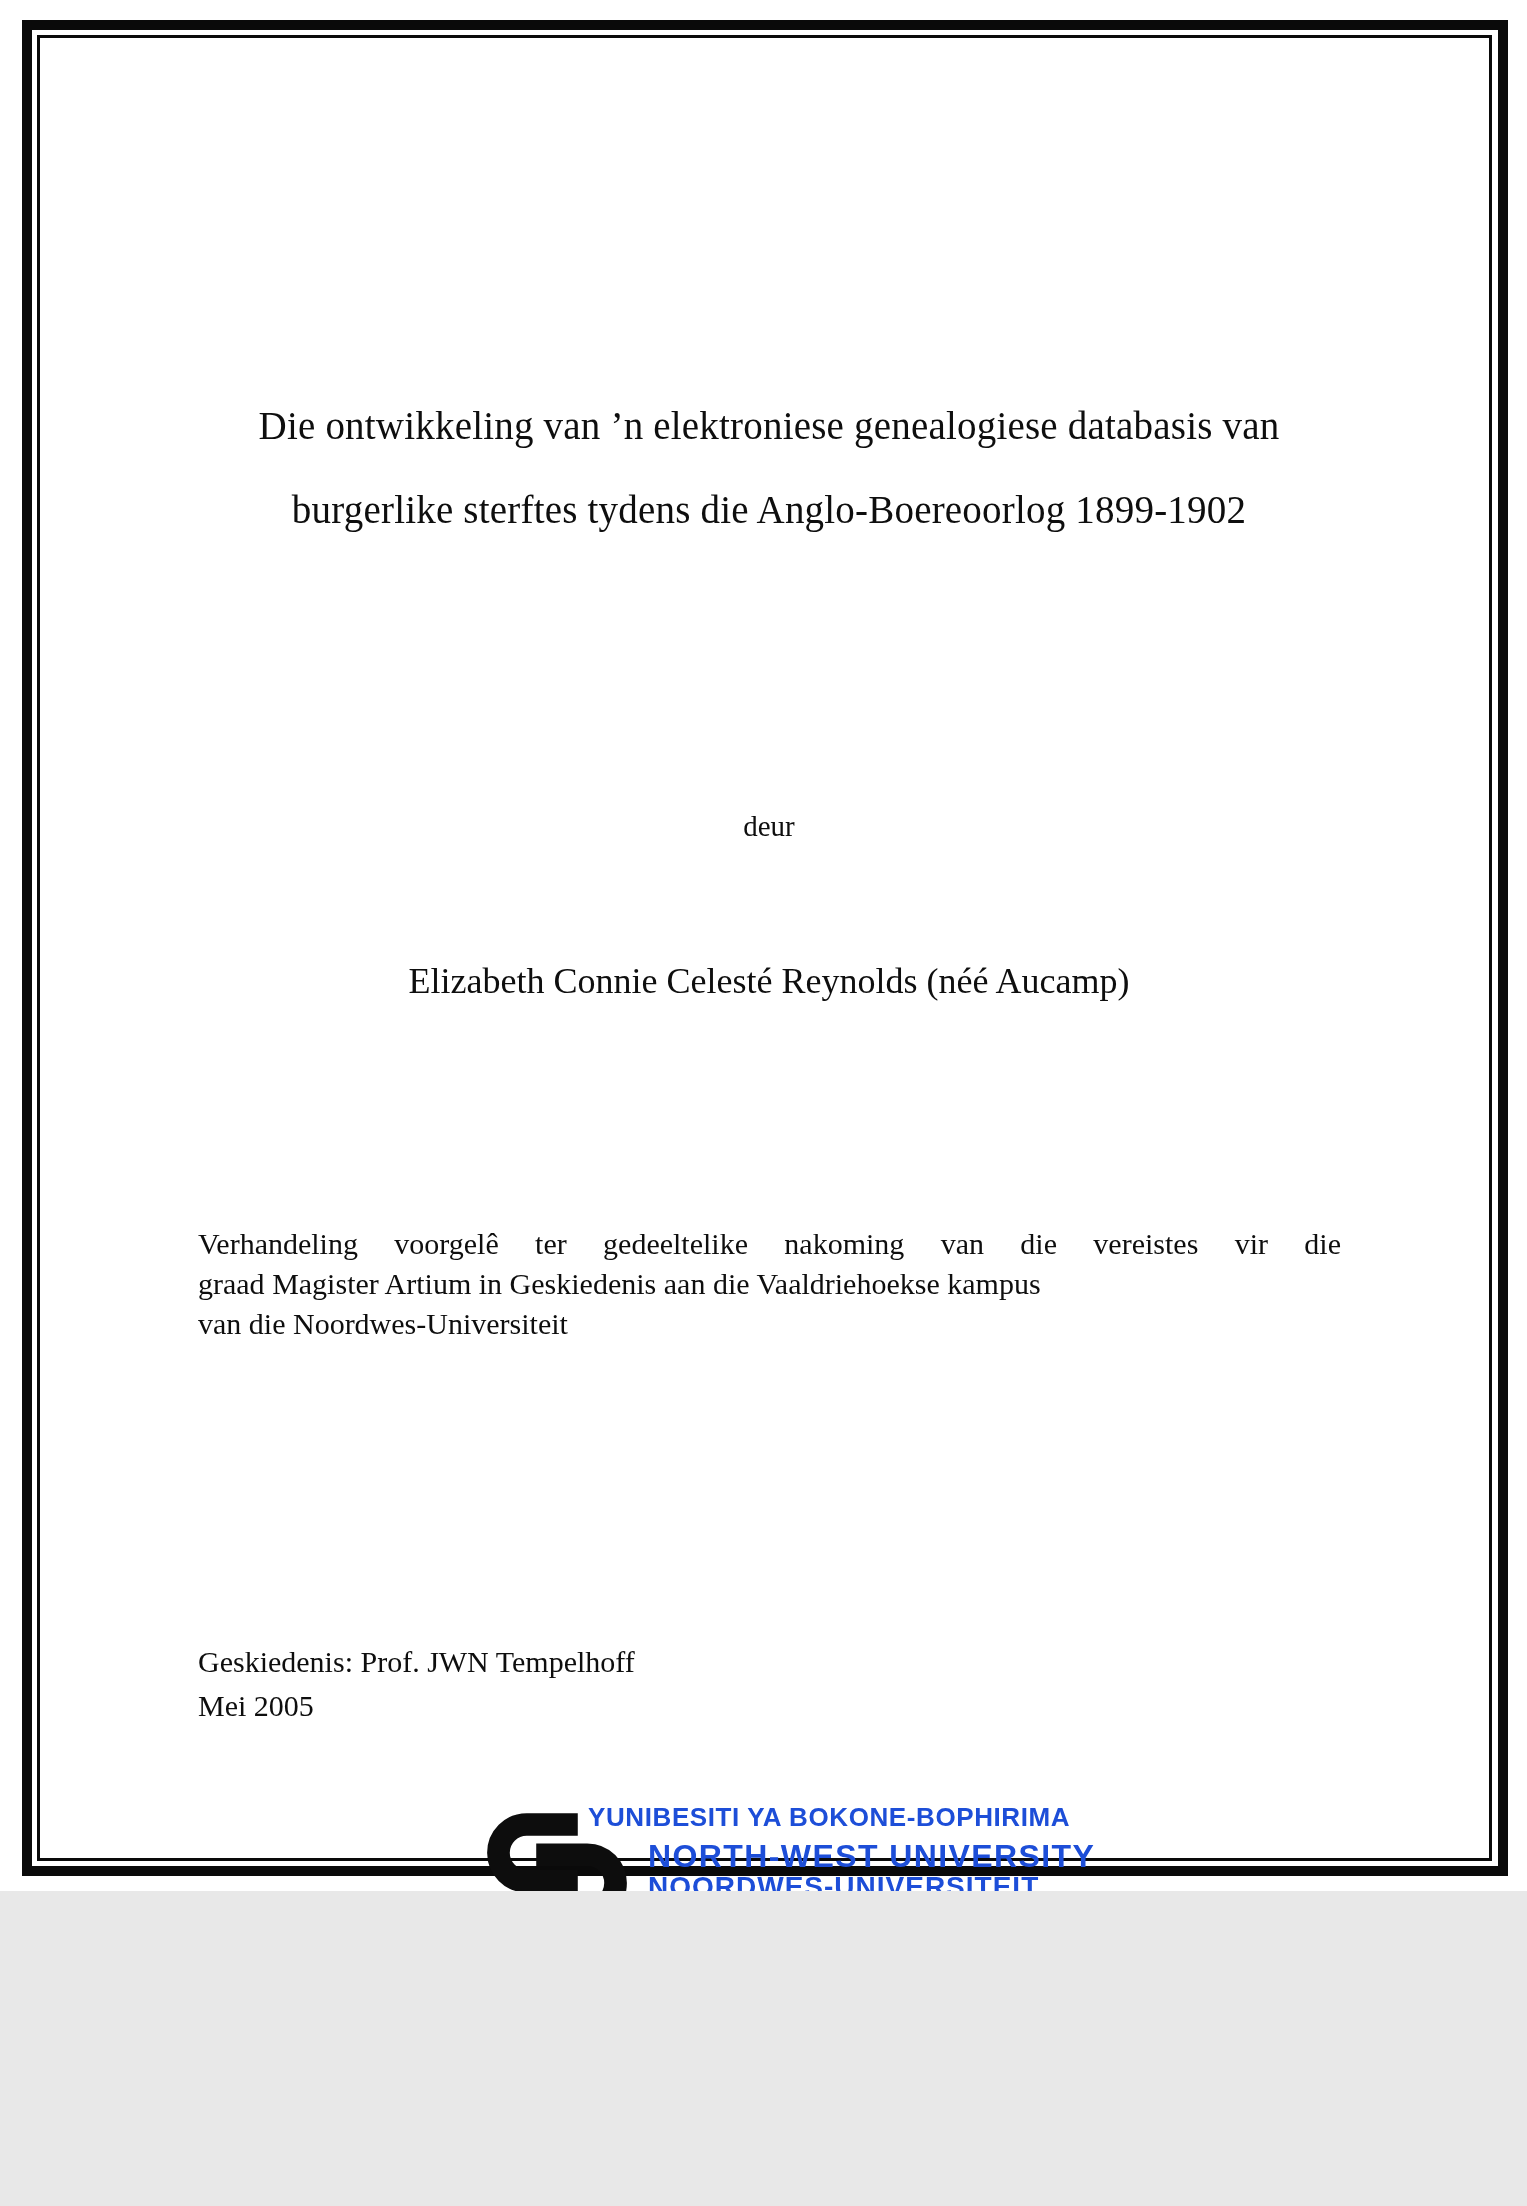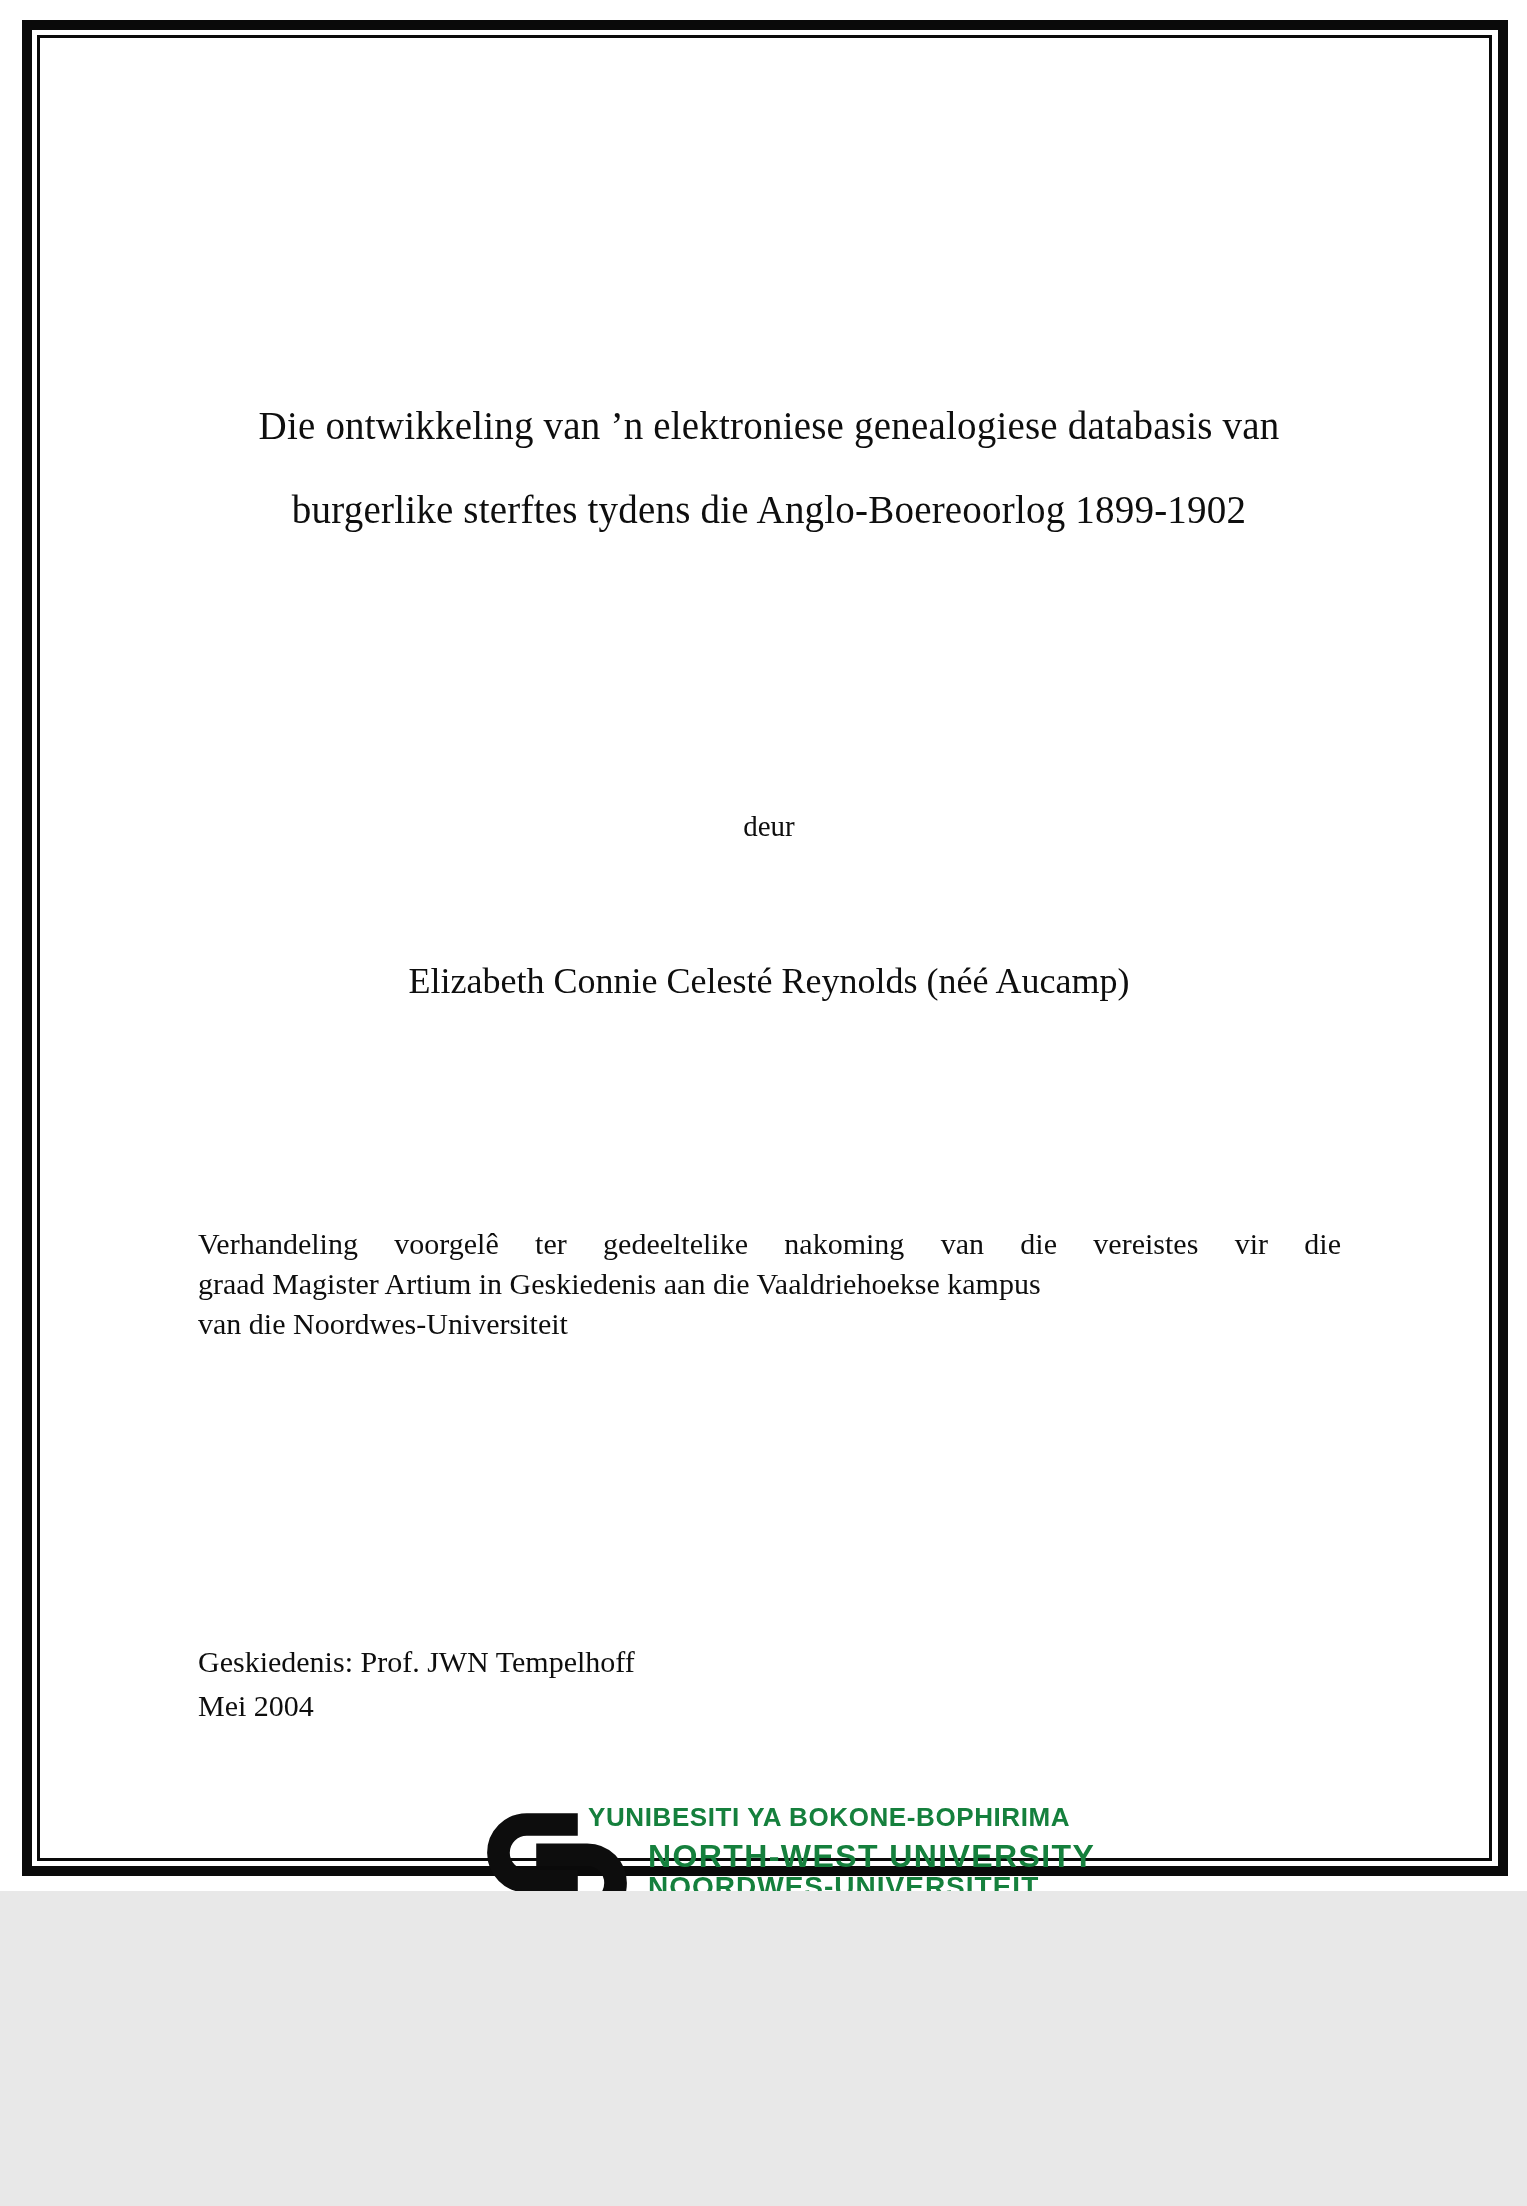--- a/index.html
+++ b/index.html
@@ -73,21 +73,21 @@
   .logo {
     position: absolute;
     left: 472px; top: 1798px;
     width: 640px; height: 145px;
   }
   .logo svg { position: absolute; left: 0; top: 0; }
   .logo-text div {
     position: absolute;
     font-family: "Liberation Sans", sans-serif;
     font-weight: 700;
-    color: #15803d;
+    color: #1d4ed8;
     white-space: nowrap;
   }
   .logo-l1 { left: 116px; top: 4px;  font-size: 26px; letter-spacing: 0.6px; }
   .logo-l2 { left: 176px; top: 40px; font-size: 32px; letter-spacing: 1.4px; }
   .logo-l3 { left: 176px; top: 73px; font-size: 28px; letter-spacing: 1.0px; }
 </style>
 </head>
 <body>
 
 <div class="page">
@@ -103,21 +103,21 @@
   <div class="author">Elizabeth Connie Celesté Reynolds (néé Aucamp)</div>
 
   <div class="submission">
     <div class="sub-line justified">Verhandeling voorgelê ter gedeeltelike nakoming van die vereistes vir die</div>
     <div class="sub-line"><span>graad </span><span class="italic">Magister Artium</span><span> in Geskiedenis aan die Vaaldriehoekse kampus</span></div>
     <div class="sub-line">van die Noordwes-Universiteit</div>
   </div>
 
   <div class="supervisor">Geskiedenis: Prof. JWN Tempelhoff</div>
 
-  <div class="date">Mei 2004</div>
+  <div class="date">Mei 2005</div>
 
   <div class="logo">
     <svg width="170" height="138" viewBox="0 0 180 146" xmlns="http://www.w3.org/2000/svg">
       <path d="M 112 28 H 58 A 30 30 0 0 0 58 88 H 112" fill="none" stroke="#0d0d0d" stroke-width="24" stroke-linecap="butt"></path>
       <path d="M 68 60 H 122 A 30 30 0 0 1 122 120 H 68" fill="none" stroke="#0d0d0d" stroke-width="24" stroke-linecap="butt"></path>
     </svg>
     <div class="logo-text">
       <div class="logo-l1">YUNIBESITI YA BOKONE-BOPHIRIMA</div>
       <div class="logo-l2">NORTH-WEST UNIVERSITY</div>
       <div class="logo-l3">NOORDWES-UNIVERSITEIT</div>

